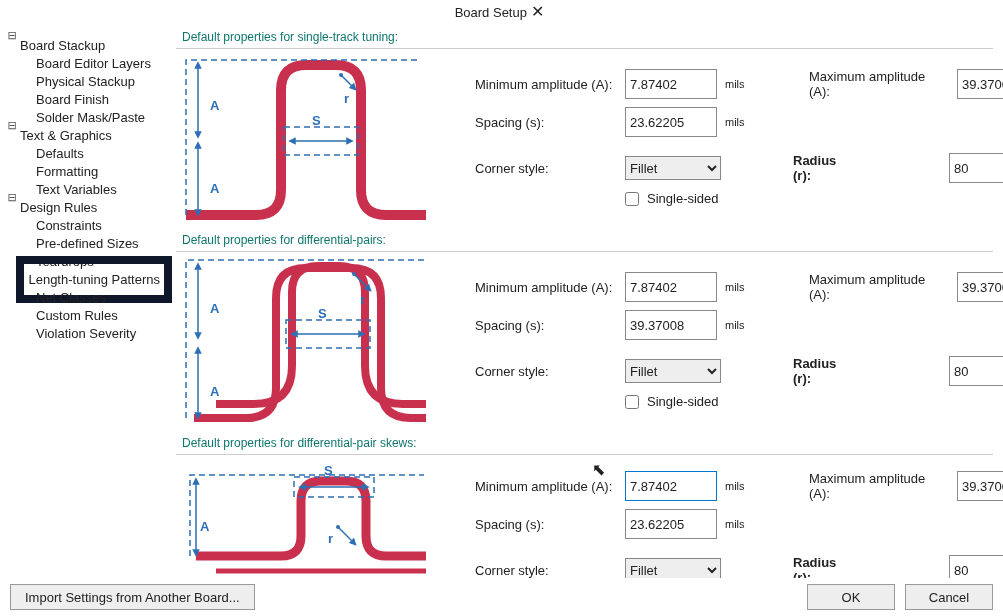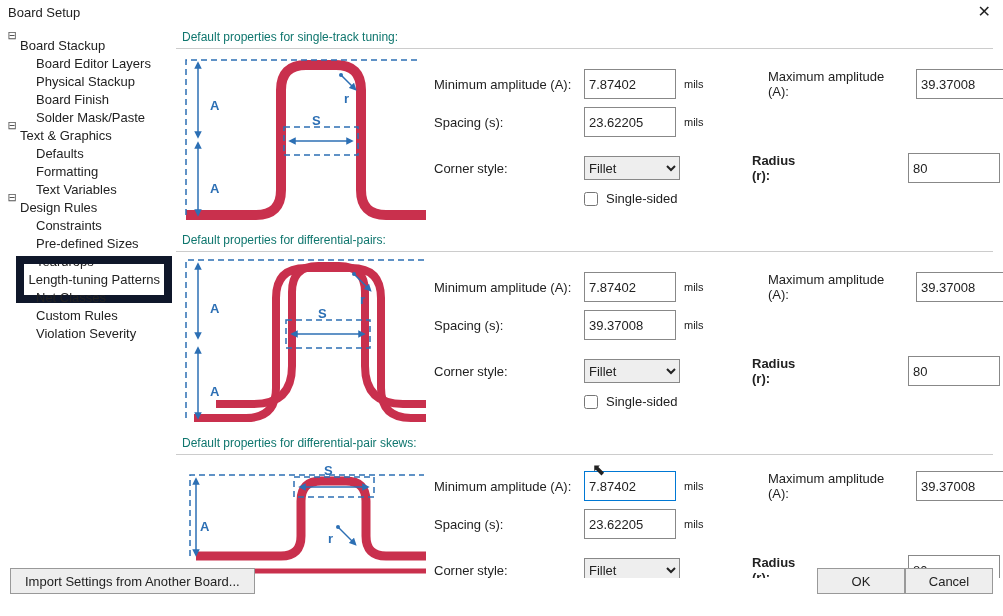--- a/index.html
+++ b/index.html
@@ -1,18 +1,18 @@
 <!DOCTYPE html>
 <html><head>
 <meta charset="utf-8">
 <style>
 * { box-sizing: border-box; margin: 0; padding: 0; font-family: "Segoe UI", Tahoma, sans-serif; font-size: 13px; color: #222; }
 html, body { width: 1003px; height: 616px; background: #fff; overflow: hidden; }
 
-.titlebar { display: flex; align-items: center; justify-content: space-between; padding: 4px 8px 2px 8px; height: 22px; }
+.titlebar { display: flex; align-items: center; justify-content: center; padding: 4px 8px 2px 8px; height: 22px; }
 .titlebar .title { font-size: 13px; }
 .titlebar .close { font-size: 16px; line-height: 1; padding: 0 4px; }
 
 .body { display: flex; height: 556px; }
 
 .tree { width: 176px; padding: 4px 4px 4px 6px; }
 .tree-line { display: flex; align-items: center; height: 18px; white-space: nowrap; cursor: default; }
 .tree-line .expander { width: 12px; text-align: center; color: #555; font-size: 11px; }
 .tree-line .indent2 { width: 28px; }
 .tree-line .label { padding: 0 2px; margin-top: 20px; }
@@ -23,33 +23,33 @@
 .section-header { font-size: 12px; color: #0f766e; margin: 8px 0 4px 6px; }
 .hr { height: 1px; background: #ccc; margin: 2px 0 6px 0; }
 
 .section-body { display: flex; gap: 8px; }
 
 .diagram { width: 250px; height: 170px; flex-shrink: 0; }
 .diagram.sm { height: 120px; }
 
 .controls { flex: 1; display: flex; flex-direction: column; gap: 8px; padding-top: 14px; }
 .row { display: flex; align-items: center; gap: 8px; }
-.row .lab1 { width: 142px; }
+.row .lab1 { width: 142px; margin-left: 41px; }
 .row input[type=text] { width: 92px; height: 30px; border: 1px solid #888; padding: 0 4px; font-size: 13px; }
 .row .unit { width: 26px; font-size: 11px; }
 .row .lab2 { width: 140px; }
 .row .radiuslab { width: 60px; font-weight: bold; }
 .row select { width: 96px; height: 24px; border: 1px solid #888; background: #eee; font-size: 13px; }
 .row input[type=checkbox] { width: 14px; height: 14px; }
 .row .radiusin { width: 92px; height: 22px; border: 1px solid #888; padding: 0 4px; }
 .gap1 { width: 42px; }
 
-.footer { position: absolute; bottom: 16px; left: 0; width: 1003px; height: 38px; display: flex; align-items: center; justify-content: space-between; padding: 0 10px; }
+.footer { position: absolute; bottom: 0; left: 0; width: 1003px; height: 38px; display: flex; align-items: center; justify-content: space-between; padding: 0 10px; }
 .btn { height: 26px; background: #eee; border: 1px solid #999; padding: 0 14px; font-size: 13px; cursor: pointer; }
-.footer .right { display: flex; }
+.footer .right { display: flex; gap: 10px; }
 
 svg text { font-family: "Segoe UI", Tahoma, sans-serif; }
 
 .cursor { position: absolute; left: 592px; top: 460px; font-size: 16px; pointer-events: none; }
 </style>
 </head>
 <body>
 
 <div class="titlebar">
   <span class="title">Board Setup</span>

